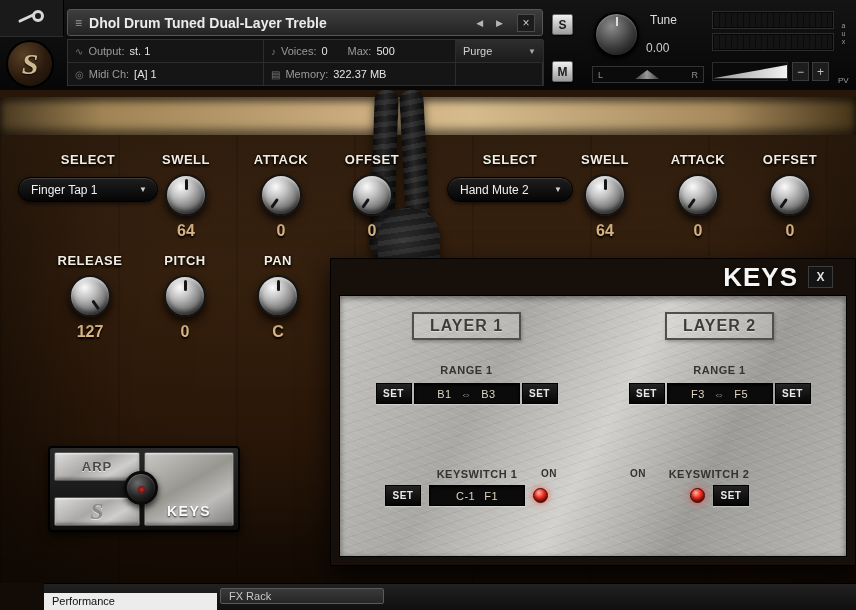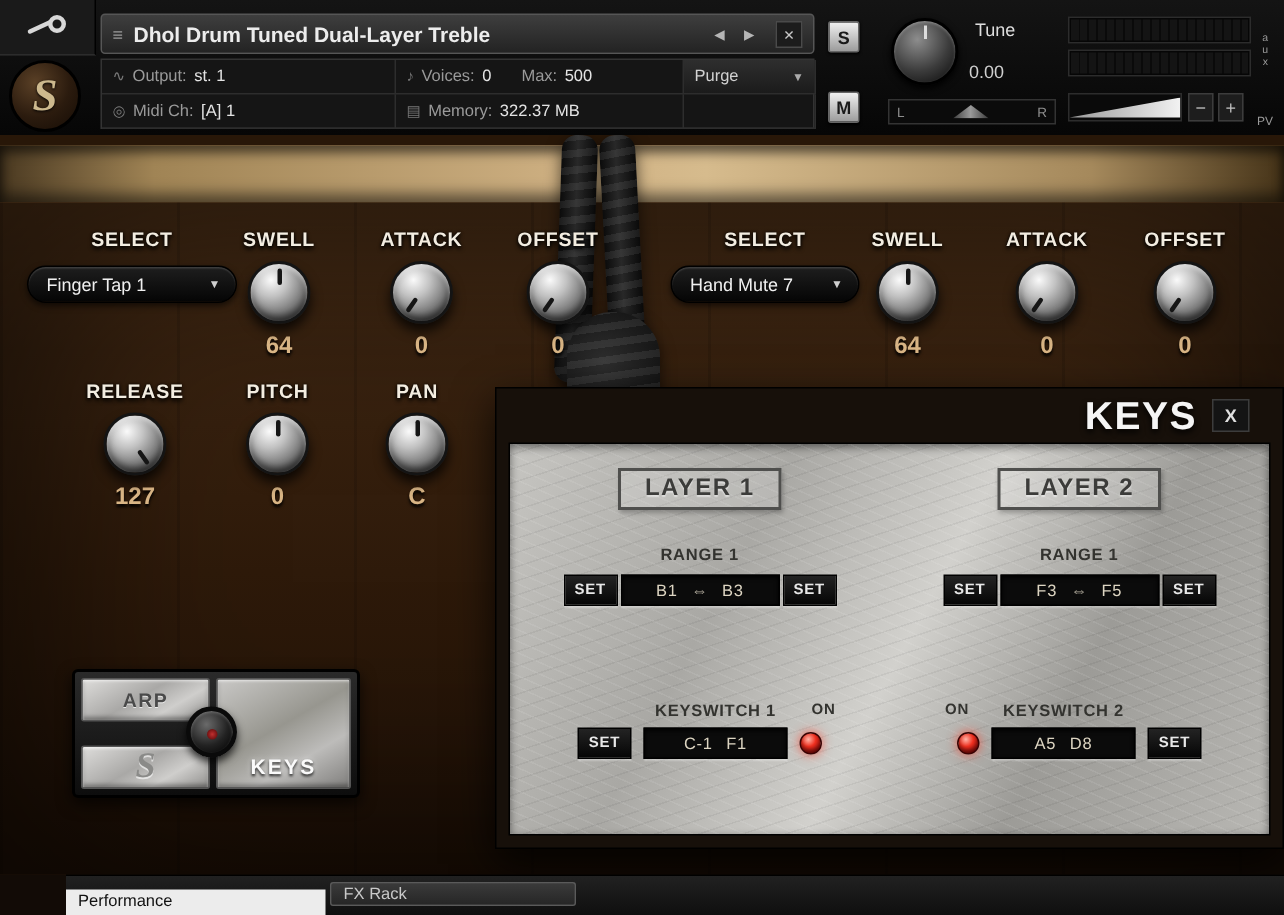--- a/index.html
+++ b/index.html
@@ -314,21 +314,21 @@
     <div class="ctl-label">PAN</div>
     <div class="knob">
         <div class="ind" style="--rot:0deg"></div>
       </div>
     <div class="k-value">C</div>
   </div>
 
   <div class="select-ctrl" style="left:447px;top:152px;width:126px">
     <div class="ctl-label">SELECT</div>
     <div class="dropdown">
-      <span>Hand Mute 7</span>
+      <span>Hand Mute 2</span>
       <span class="dd-arrow">▼</span>
     </div>
   </div>
 
   <div class="knob-ctrl" style="left:559px;top:152px">
     <div class="ctl-label">SWELL</div>
     <div class="knob">
         <div class="ind" style="--rot:0deg"></div>
       </div>
     <div class="k-value">64</div>
@@ -404,24 +404,20 @@
             </div>
             <div class="set-btn">SET</div>
           </div>
           <div class="ks-labels">
             <span class="on">ON</span>
             <span class="ks-name">KEYSWITCH 2</span>
             <span class="ghost"></span>
           </div>
           <div class="ks-row">
             <div class="led"></div>
-            <div class="range-display ks-display">
-              <span>A5</span>
-              <span>D8</span>
-            </div>
             <div class="set-btn">SET</div>
           </div>
         </div>
 
       </div>
     </div>
   </div>
 
   <footer class="bottom">
     <div class="tab-perf">Performance</div>

